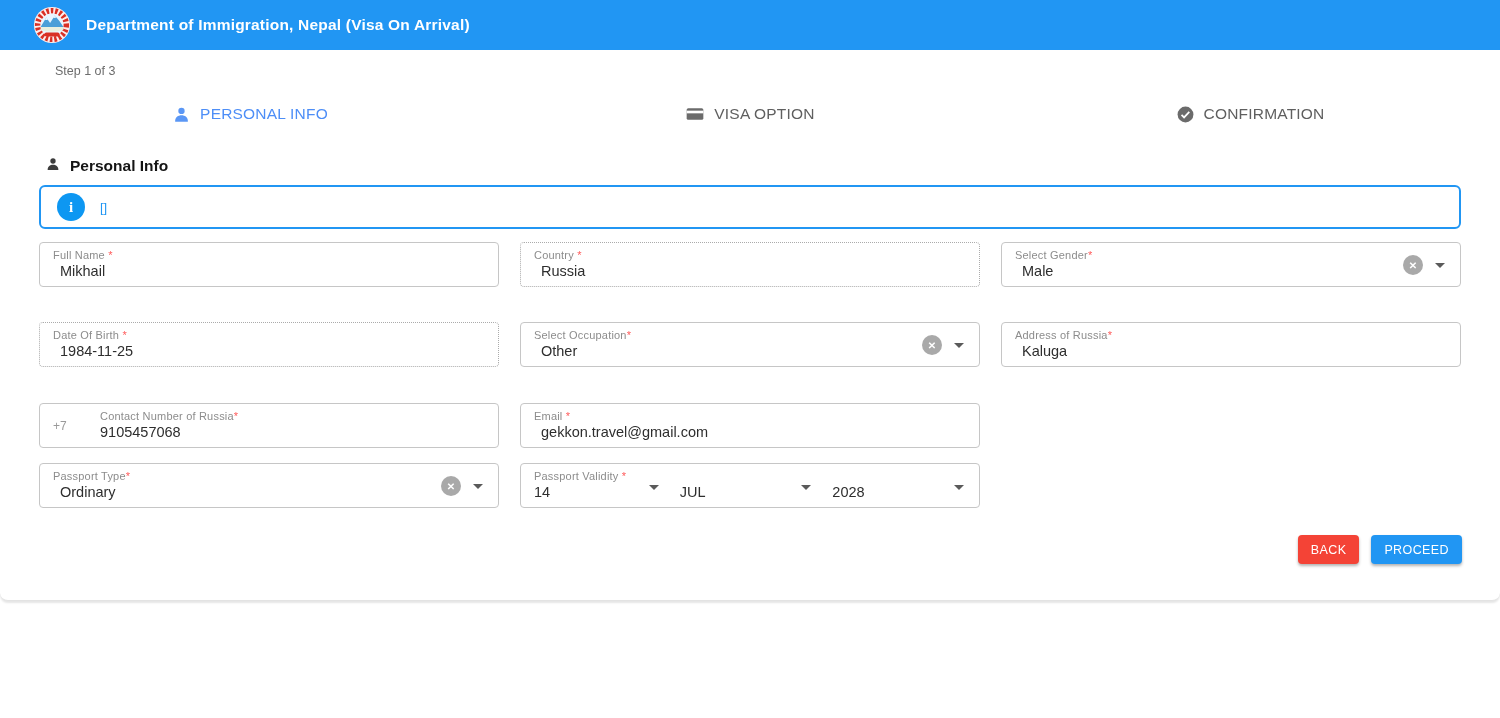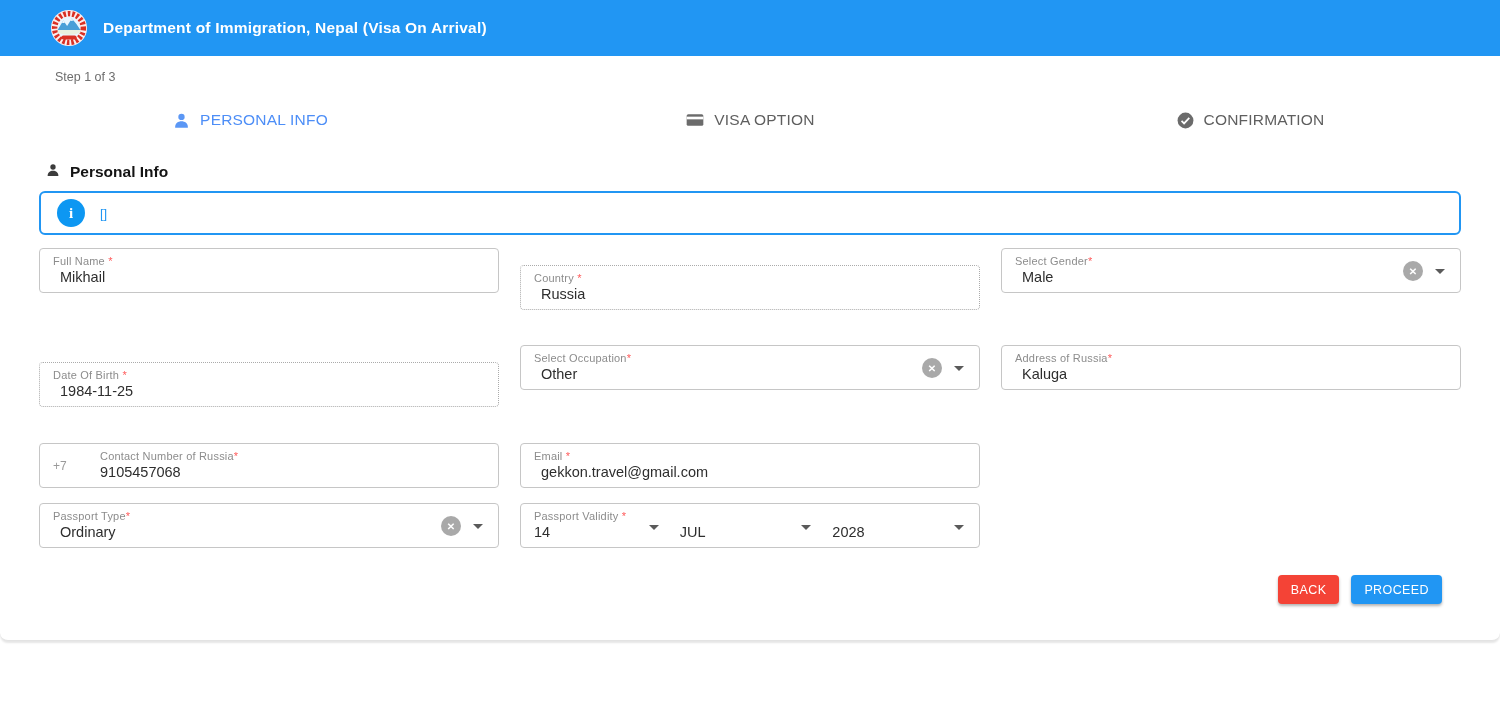--- a/index.html
+++ b/index.html
@@ -1,20 +1,20 @@
 <!DOCTYPE html>
 <html><head>
 <meta charset="utf-8">
 <style>
   * { margin:0; padding:0; box-sizing:border-box; }
   html,body { width:1500px; height:718px; background:#fff; overflow:hidden;
               font-family:"Liberation Sans", sans-serif; }
 
   
-  .header { height:56px; background:#2196f3; display:flex; align-items:center; padding-left:50px; }
+  .header { height:50px; background:#2196f3; display:flex; align-items:center; padding-left:33px; }
   .logo { width:38px; height:38px; margin-right:15px; flex:0 0 auto; }
   .header-title { color:#fff; font-weight:bold; font-size:15.5px; letter-spacing:0.2px; }
 
   
   .card { position:relative; background:#fff; border-bottom:1px solid #e3e3e3;
           border-radius:0 0 8px 8px; box-shadow:0 2px 2px rgba(0,0,0,0.10); padding-bottom:36px; }
 
   .step { padding:14px 0 0 55px; font-size:12.5px; color:#6d6d6d; height:31px; }
 
   
@@ -35,21 +35,21 @@
                  display:flex; align-items:center; justify-content:center;
                  font-size:15px; font-weight:bold; font-family:"Liberation Serif", serif; }
   .banner-text { color:#2196f3; font-size:13px; margin-left:15px; }
 
   
   .form { padding:0 39px; }
   .row { display:grid; grid-template-columns:1fr 1fr 1fr; column-gap:21px; }
   .r1 { margin-top:13px; } .r2 { margin-top:35px; } .r3 { margin-top:36px; } .r4 { margin-top:15px; }
 
   .field { position:relative; height:45px; border:1px solid #c6c6c6; border-radius:4px; background:#fff; }
-  .field.dotted { border:1px dotted #ababab;margin-top:17px; }
+  .field.dotted { border:1px dotted #ababab; }
   .flabel { position:absolute; top:6px; left:13px; font-size:11px; color:#8c8c8c; letter-spacing:0.2px; white-space:pre; }
   .req { color:#ff5a5a; }
   .fvalue { position:absolute; bottom:7px; left:20px; font-size:14.5px; color:#2e2e2e; }
   .clear-btn { position:absolute; right:37px; top:12px; width:20px; height:20px; border-radius:50%;
                background:#a9a9a9; color:#fff; display:flex; align-items:center; justify-content:center;
                font-size:10px; font-weight:bold; cursor:pointer; }
   .caret { position:absolute; right:15px; top:20px; width:0; height:0;
            border-left:5px solid transparent; border-right:5px solid transparent;
            border-top:5px solid #5a5a5a; cursor:pointer; }
 
@@ -57,21 +57,21 @@
   .prefix { position:absolute; left:13px; top:15px; font-size:12px; color:#9a9a9a; }
 
   
   .pv-segs { position:absolute; inset:0; display:flex; }
   .pv-seg { flex:1; position:relative; cursor:pointer; }
   .pv-seg .fvalue { left:13px; }
   .pv-seg.mid .fvalue, .pv-seg.last .fvalue { left:6px; }
   .pv-seg .caret { top:21px; }
 
   
-  .actions { display:flex; justify-content:flex-end; gap:12px; margin:27px 58px 0 0; }
+  .actions { display:flex; justify-content:flex-end; gap:12px; margin:27px 38px 0 0; }
   .btn { height:29px; border:none; border-radius:4px; color:#fff; font-size:12.5px; font-weight:500;
          letter-spacing:0.4px; padding:0 13px; box-shadow:0 2px 3px rgba(0,0,0,0.30);
          font-family:"Liberation Sans", sans-serif; cursor:pointer; }
   .btn.back { background:#f44336; }
   .btn.proceed { background:#2196f3; }
 </style>
 </head>
 <body>
 
 <div class="header">

